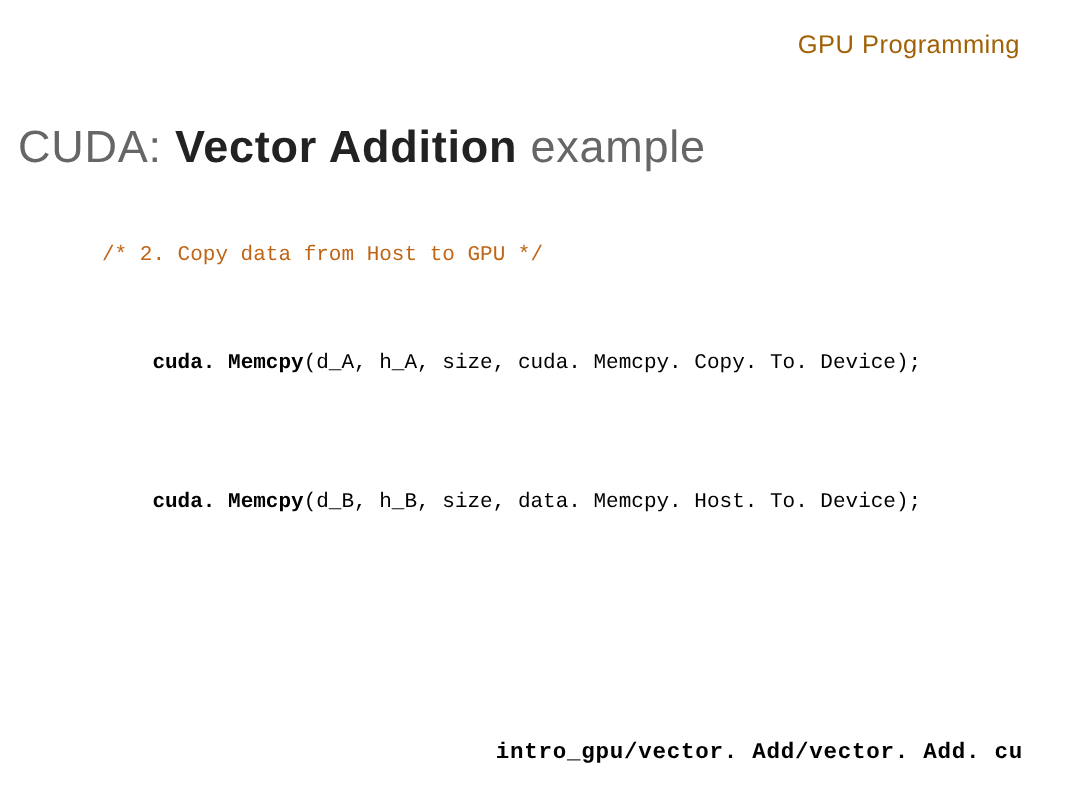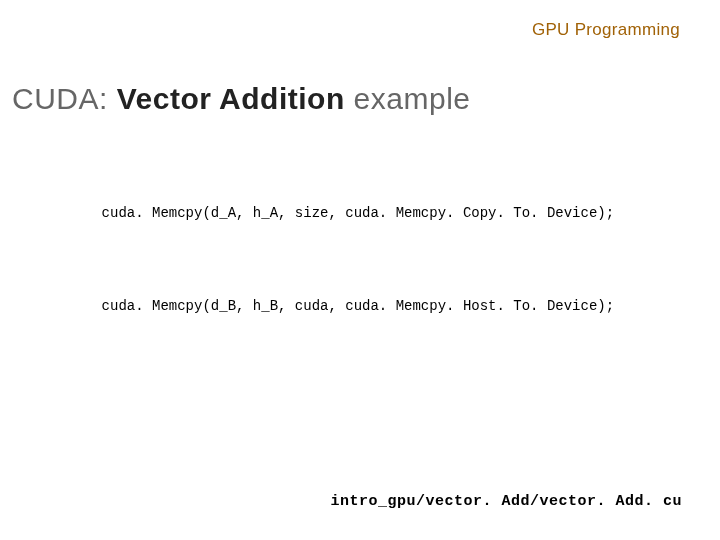--- a/index.html
+++ b/index.html
@@ -24,43 +24,44 @@
     
     .code-block {
       position:absolute; top:160px; left:68px; right:50px;
       font-family:"Courier New",Consolas,monospace;
       font-size:14px; line-height:1.5;
       color:#333;
     }
     .code-line { margin-bottom:8px; white-space:pre; }
     .code-spacer { height:22px; }
     .comment { color:#c06515; }
-    .kw-bold { font-weight:400; color:#000;text-align:center; }
+    .kw-bold { font-weight:700; color:#000;text-align:center; }
     .regular { color:#000; }
     
     .footer {
       position:absolute; bottom:30px; right:38px;
       font-family:"Courier New",Consolas,monospace;
       font-size:15px; font-weight:700; color:#000;
       letter-spacing:0.5px;
     }
   </style>
 </head>
 <body>
 
 <div class="top-label">GPU Programming</div>
 
 <div class="title">
   <span>CUDA:   </span><span class="strong">Vector Addition</span><span>   example</span>
 </div>
 
 <div class="code-block">
+  <div class="code-line comment">/* 2. Copy data from Host to GPU */</div>
   <div class="code-spacer"></div>
   <div class="code-line">
     <span class="kw-bold">cuda. Memcpy</span><span class="regular">(d_A, h_A, size, cuda. Memcpy. Copy. To. Device);</span>
   </div>
   <div class="code-spacer"></div>
   <div class="code-line">
-    <span class="kw-bold">cuda. Memcpy</span><span class="regular">(d_B, h_B, cuda, cuda. Memcpy. Host. To. Device);</span>
+    <span class="kw-bold">cuda. Memcpy</span><span class="regular">(d_B, h_B, size, data. Memcpy. Host. To. Device);</span>
   </div>
 </div>
 
 <div class="footer">intro_gpu/vector. Add/vector. Add. cu</div>
 
 </body></html>

